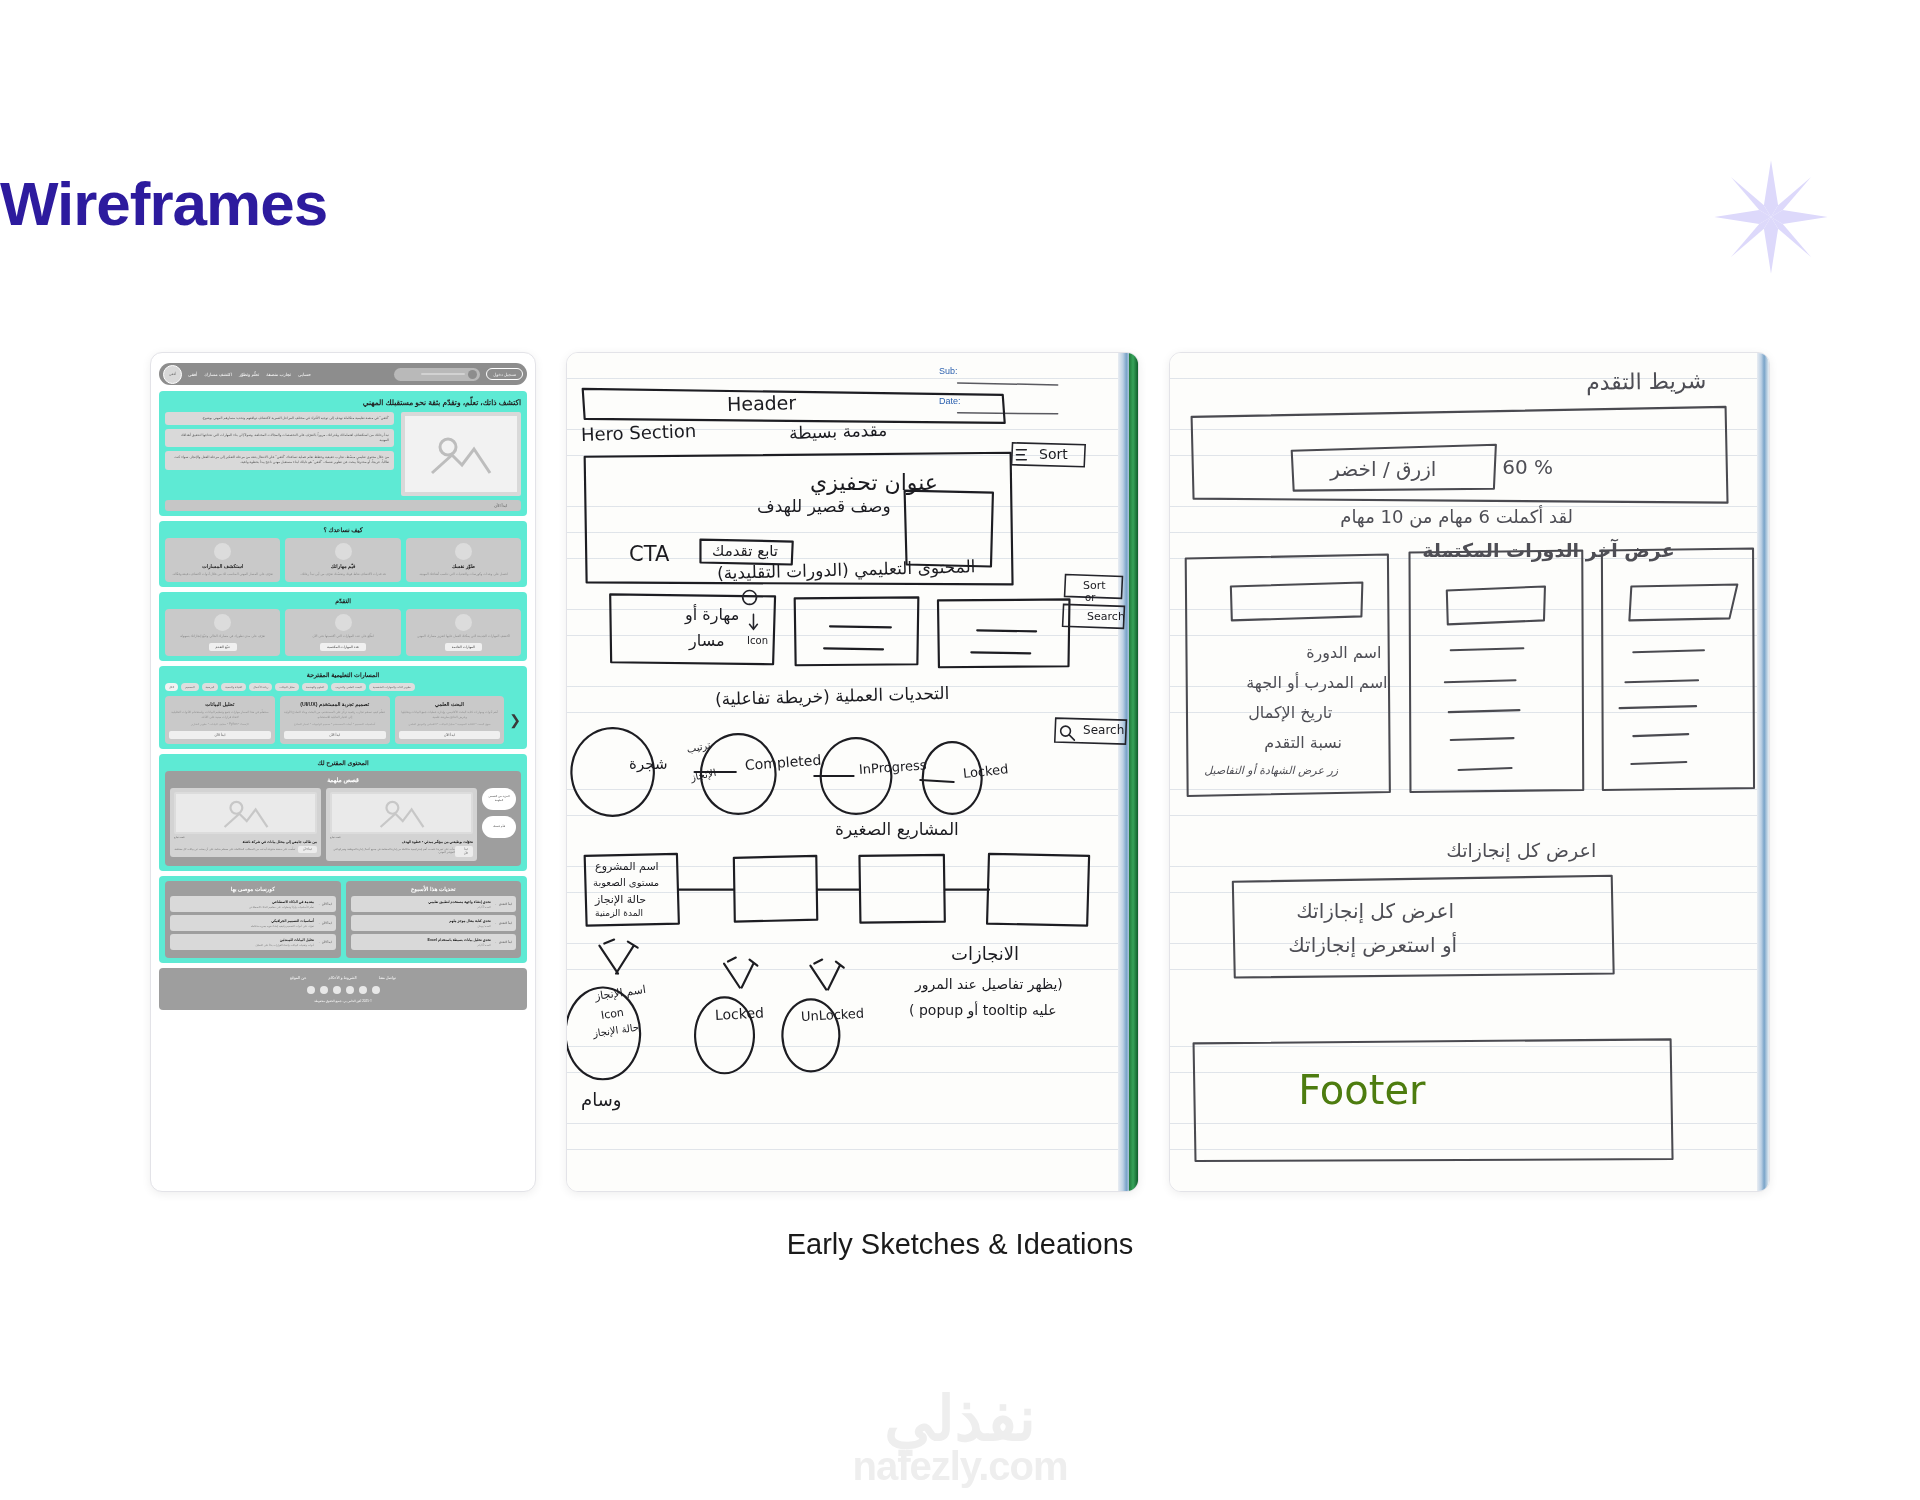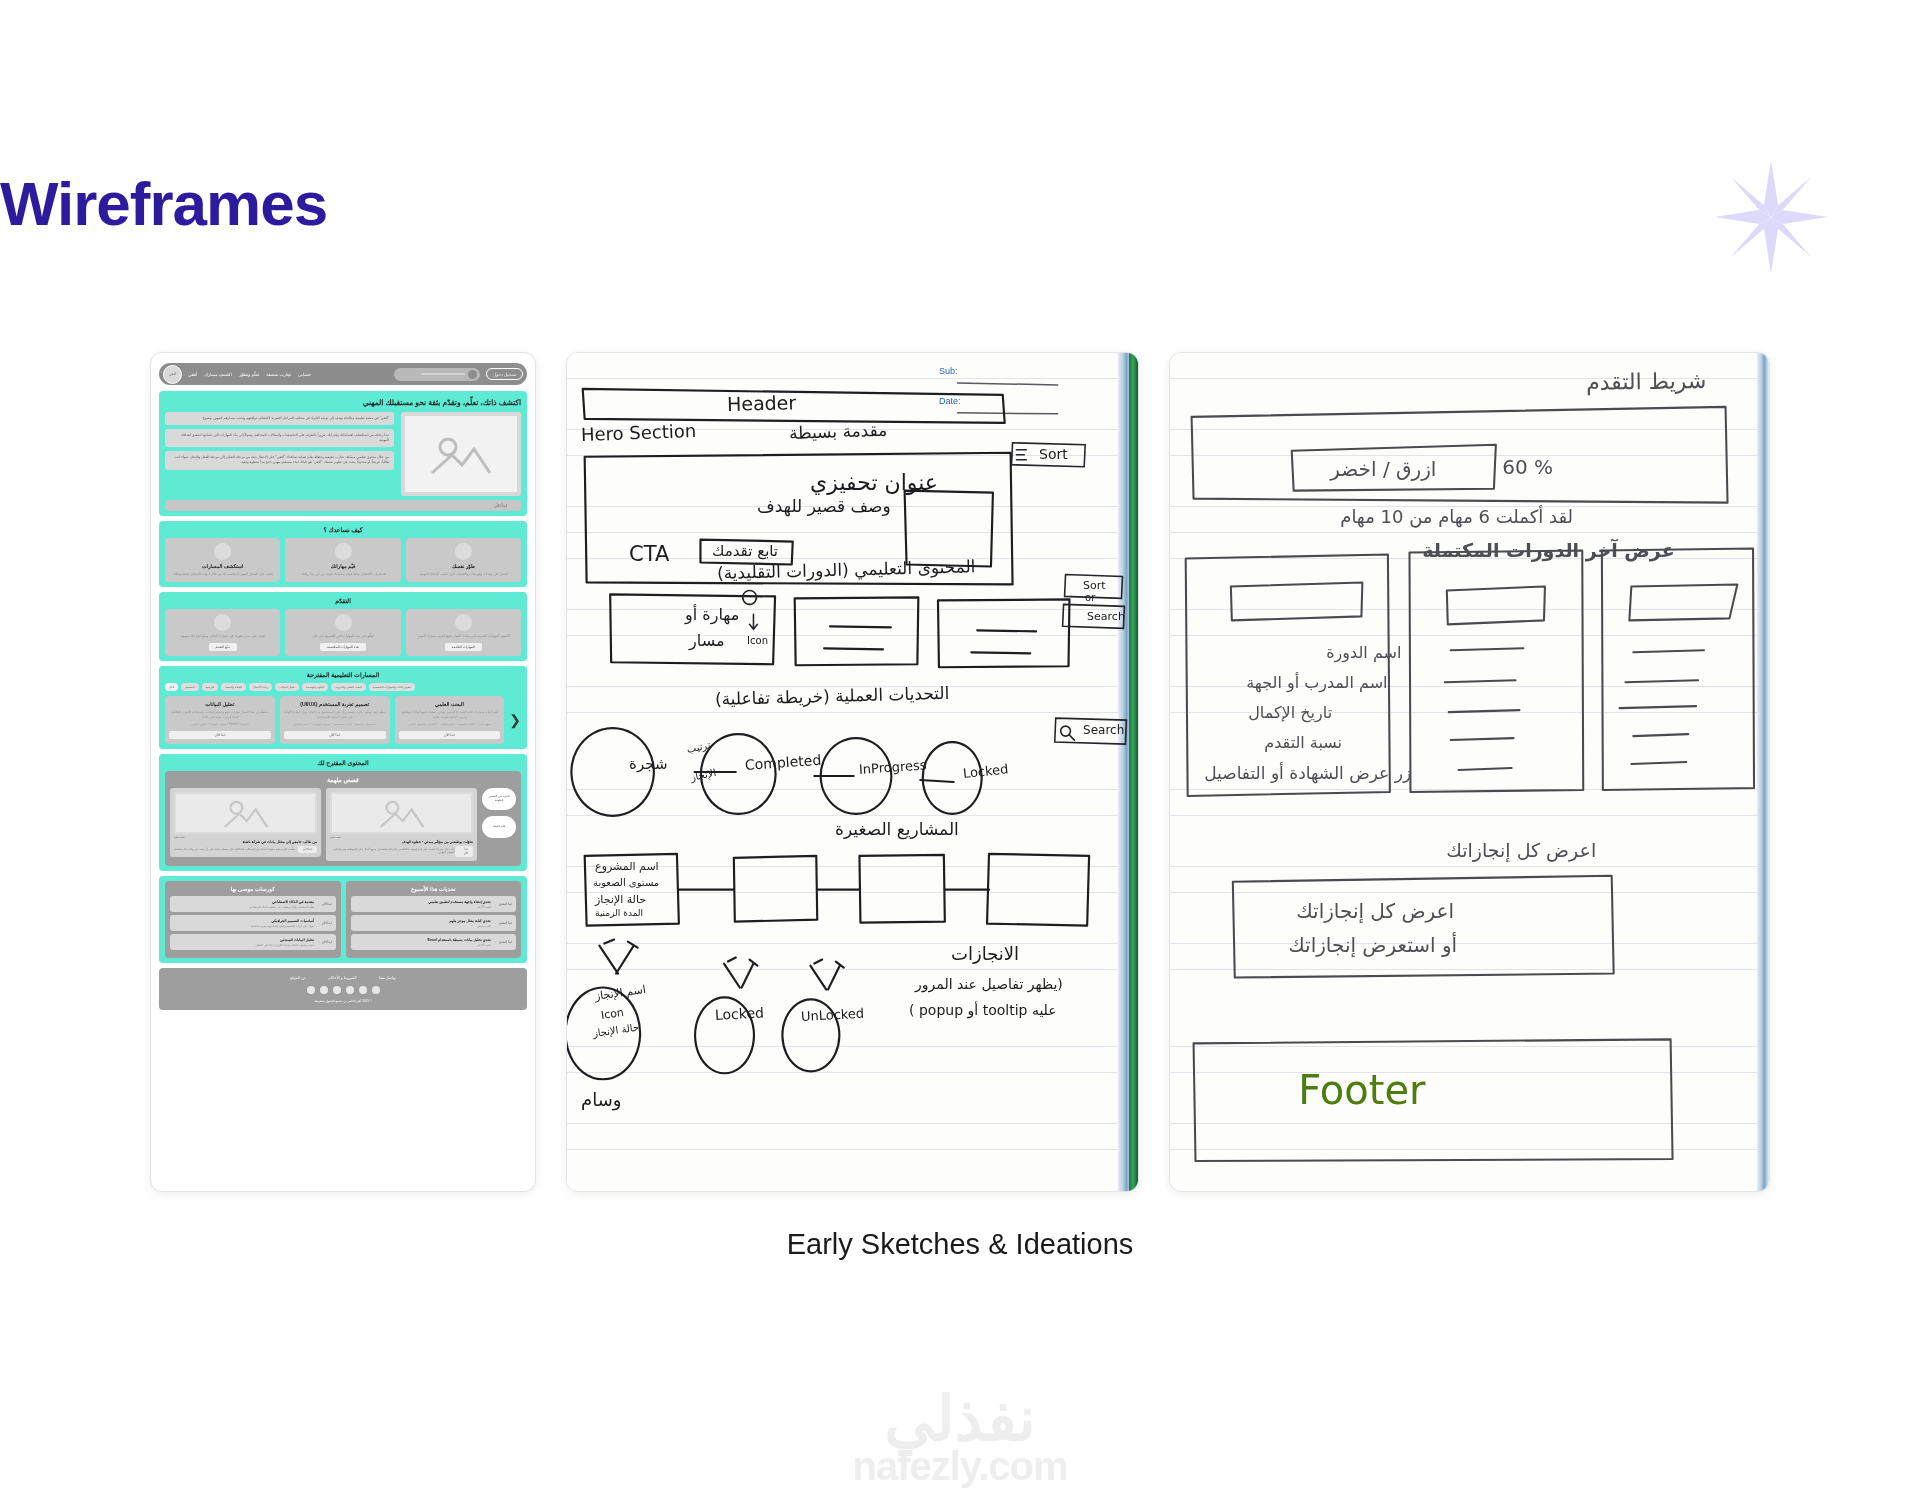--- a/index.html
+++ b/index.html
@@ -587,25 +587,25 @@
 
       <path class="pencil" d="M24 692 L510 688 L512 808 L26 810 Z"></path>
     </svg>
 
     <div class="hw ar pen" style="left:416px; top:18px; font-size:22px; transform:rotate(-1deg);">شريط التقدم</div>
     <div class="hw pen" style="left:332px; top:104px; font-size:20px;">60 %</div>
     <div class="hw ar pen" style="left:160px; top:106px; font-size:20px;">ازرق / اخضر</div>
     <div class="hw ar pen" style="left:170px; top:155px; font-size:18px;">لقد أكملت 6 مهام من 10 مهام</div>
     <div class="hw ar pen" style="left:252px; top:188px; font-size:19px;font-weight:bold;">عرض آخر الدورات المكتملة</div>
 
-    <div class="hw ar pen" style="left:136px; top:292px; font-size:16px;margin-left:20px;">اسم الدورة</div>
+    <div class="hw ar pen" style="left:136px; top:292px; font-size:16px;">اسم الدورة</div>
     <div class="hw ar pen" style="left:76px; top:322px; font-size:16px;">اسم المدرب أو الجهة</div>
     <div class="hw ar pen" style="left:78px; top:352px; font-size:16px;">تاريخ الإكمال</div>
     <div class="hw ar pen" style="left:94px; top:382px; font-size:16px;">نسبة التقدم</div>
-    <div class="hw ar pen" style="left:34px; top:412px; font-size:17px;">زر عرض الشهادة أو التفاصيل</div>
+    <div class="hw ar pen" style="left:34px; top:412px; font-size:11px;font-style:italic;">زر عرض الشهادة أو التفاصيل</div>
 
     <div class="hw ar pen" style="left:276px; top:488px; font-size:19px;">اعرض كل إنجازاتك</div>
     <div class="hw ar pen" style="left:126px; top:548px; font-size:20px;">اعرض كل إنجازاتك</div>
     <div class="hw ar pen" style="left:118px; top:582px; font-size:20px;">أو استعرض إنجازاتك</div>
 
     <div class="hw pen" style="left:128px; top:716px; font-size:40px; color:#4d7c0f;">Footer</div>
   </div>
 
 </div>
 

